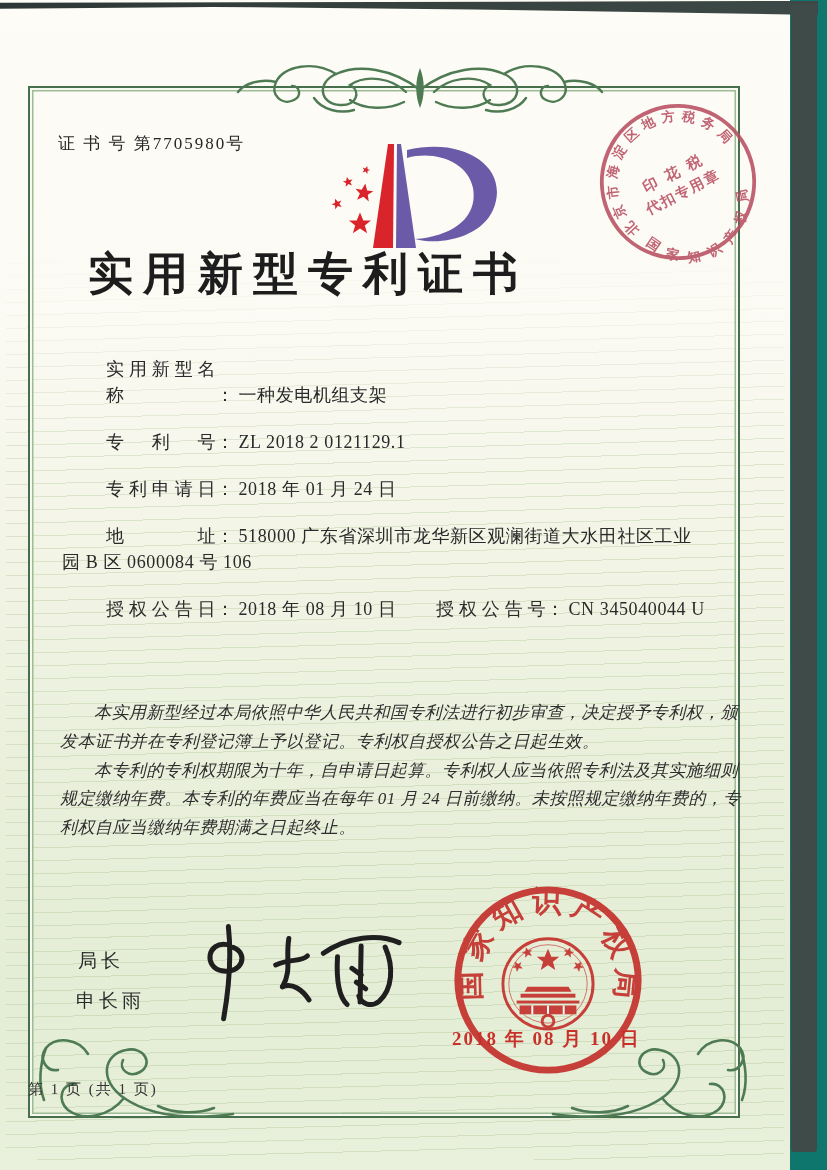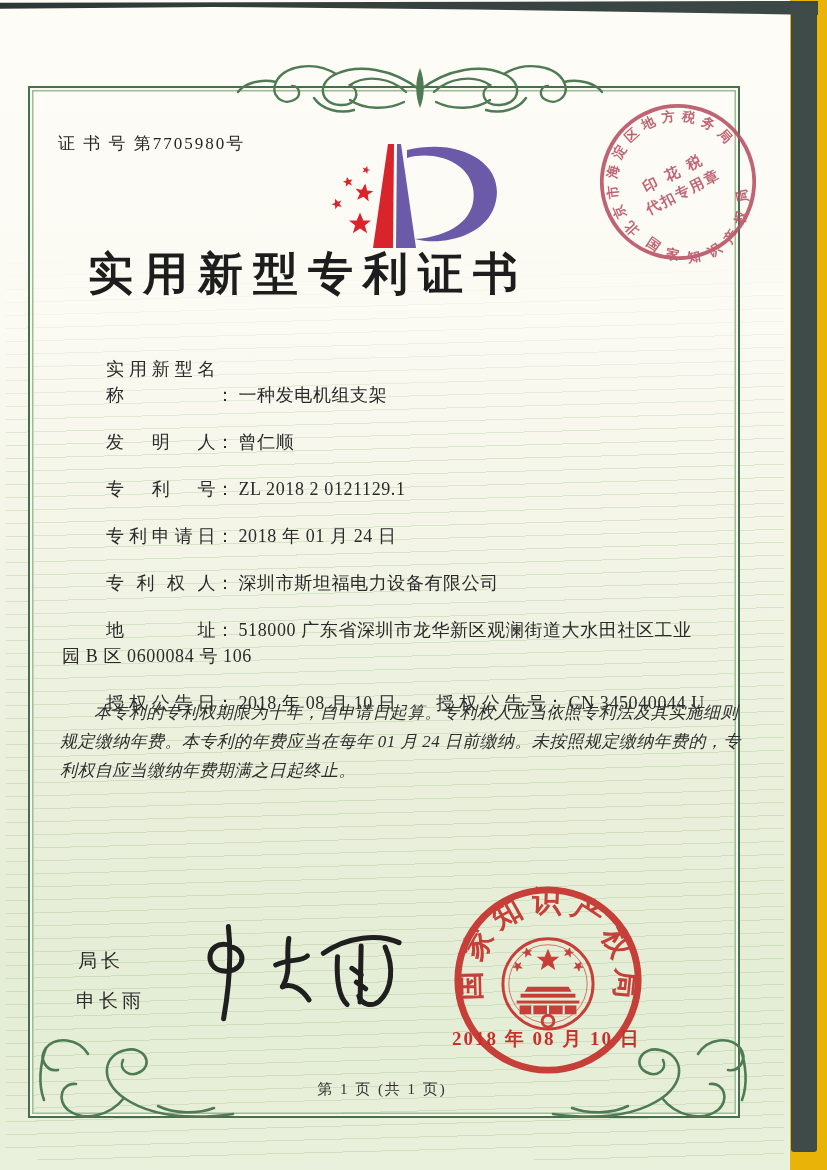--- a/index.html
+++ b/index.html
@@ -1,18 +1,18 @@
 <!DOCTYPE html>
 <html><head>
 <meta charset="utf-8">
 <style>
   html,body{margin:0;padding:0;}
   body{width:827px;height:1170px;overflow:hidden;background:#ffffff;
        font-family:"Liberation Serif","DejaVu Serif",serif;color:#2a2a2a;}
-  .scan{position:relative;width:827px;height:1170px;background:#eab308;}
+  .scan{position:relative;width:827px;height:1170px;background:#0f766e;}
   
   .page{position:absolute;left:0;top:0;width:790px;height:1170px;
         background:linear-gradient(180deg,#fdfcf7 0%,#fbfaf3 28%,#f2f4e5 48%,#e9efdb 68%,#e4edd5 86%,#e9f0dc 100%);}
   
   .waves{position:absolute;left:6px;top:250px;width:778px;height:910px;
          background:repeating-linear-gradient(178.5deg,rgba(128,168,98,.22) 0px,rgba(128,168,98,.22) 1px,transparent 1px,transparent 13px);
          -webkit-mask-image:linear-gradient(180deg,transparent 0%,#000 22%,#000 100%);
          mask-image:linear-gradient(180deg,transparent 0%,#000 22%,#000 100%);}
   
   .frame{position:absolute;left:28px;top:86px;width:708px;height:1028px;
@@ -39,21 +39,21 @@
   .paras p{margin:0;text-indent:2em;}
   .signer-title{position:absolute;left:78px;top:948px;font-size:19px;letter-spacing:4px;
                 font-family:Liberation Serif, serif;}
   .signer-name{position:absolute;left:76px;top:988px;font-size:19px;letter-spacing:4px;
                font-family:"Liberation Sans","DejaVu Sans",sans-serif;}
   .signature{position:absolute;left:188px;top:912px;transform:rotate(-2deg);}
   .seal{position:absolute;left:450px;top:882px;opacity:.93;}
   .seal-date{position:absolute;left:452px;top:1026px;font-size:19px;font-weight:700;
              letter-spacing:2px;color:#c8302a;}
   .stamp{position:absolute;left:594px;top:98px;transform:rotate(-27deg);opacity:.88;}
-  .footer{position:absolute;left:28px;top:1080px;width:708px;text-align:center;
+  .footer{position:absolute;left:28px;top:1080px;width:708px;
           font-size:15px;letter-spacing:2px;color:#333;}
   .seal-ring-text{font-size:30px;font-weight:700;letter-spacing:8px;fill:#c4322e;
                   font-family:"Liberation Serif","DejaVu Serif",serif;}
   .stamp-text{fill:#b84f62;font-family:"Liberation Serif","DejaVu Serif",serif;font-weight:700;}
 </style>
 </head>
 <body>
 
 <svg width="0" height="0" style="position:absolute">
   <defs>
@@ -117,50 +117,43 @@
     </svg>
 
     <h1 class="title">实用新型专利证书</h1>
 
     <div class="fields">
       <div class="field">
         <span class="flabel"><span class="jlabel">实用新型名称</span><span>：</span></span>
         <span class="fvalue">一种发电机组支架</span>
       </div>
       <div class="field">
-        <span class="flabel"><span class="jlabel">发明人</span><span>：</span></span>
-        <span class="fvalue">曾仁顺</span>
-      </div>
-      <div class="field">
         <span class="flabel"><span class="jlabel">专利号</span><span>：</span></span>
         <span class="fvalue">ZL 2018 2 0121129.1</span>
       </div>
       <div class="field">
         <span class="flabel"><span class="jlabel">专利申请日</span><span>：</span></span>
         <span class="fvalue">2018 年 01 月 24 日</span>
-      </div>
-      <div class="field">
-        <span class="flabel"><span class="jlabel">专利权人</span><span>：</span></span>
-        <span class="fvalue">深圳市斯坦福电力设备有限公司</span>
       </div>
       <div class="field">
         <span class="flabel"><span class="jlabel">地址</span><span>：</span></span>
         <span class="fvalue">518000 广东省深圳市龙华新区观澜街道大水田社区工业园 B 区 0600084 号 106</span>
       </div>
       <div class="field">
         <span class="flabel"><span class="jlabel">授权公告日</span><span>：</span></span>
         <span class="fvalue">2018 年 08 月 10 日</span>
         <span class="grant-no">
           <span class="jlabel">授权公告号</span><span>：</span>
           <span class="fvalue">CN 345040044 U</span>
         </span>
       </div>
     </div>
 
     <div class="paras">
+      <p>本实用新型经过本局依照中华人民共和国专利法进行初步审查，决定授予专利权，颁发本证书并在专利登记簿上予以登记。专利权自授权公告之日起生效。</p>
       <p>本专利的专利权期限为十年，自申请日起算。专利权人应当依照专利法及其实施细则规定缴纳年费。本专利的年费应当在每年 01 月 24 日前缴纳。未按照规定缴纳年费的，专利权自应当缴纳年费期满之日起终止。</p>
     </div>
 
     <div class="signer-title">局长</div>
     <div class="signer-name">申长雨</div>
 
     <svg class="signature" width="230" height="120" viewBox="0 0 230 120">
       <g stroke="#1f1f1f" stroke-width="5" fill="none" stroke-linecap="round" stroke-linejoin="round">
         <path d="M40,30 C20,26 16,52 34,56 C54,60 62,40 46,33"></path>
         <path d="M42,12 C44,40 40,76 34,104"></path>

